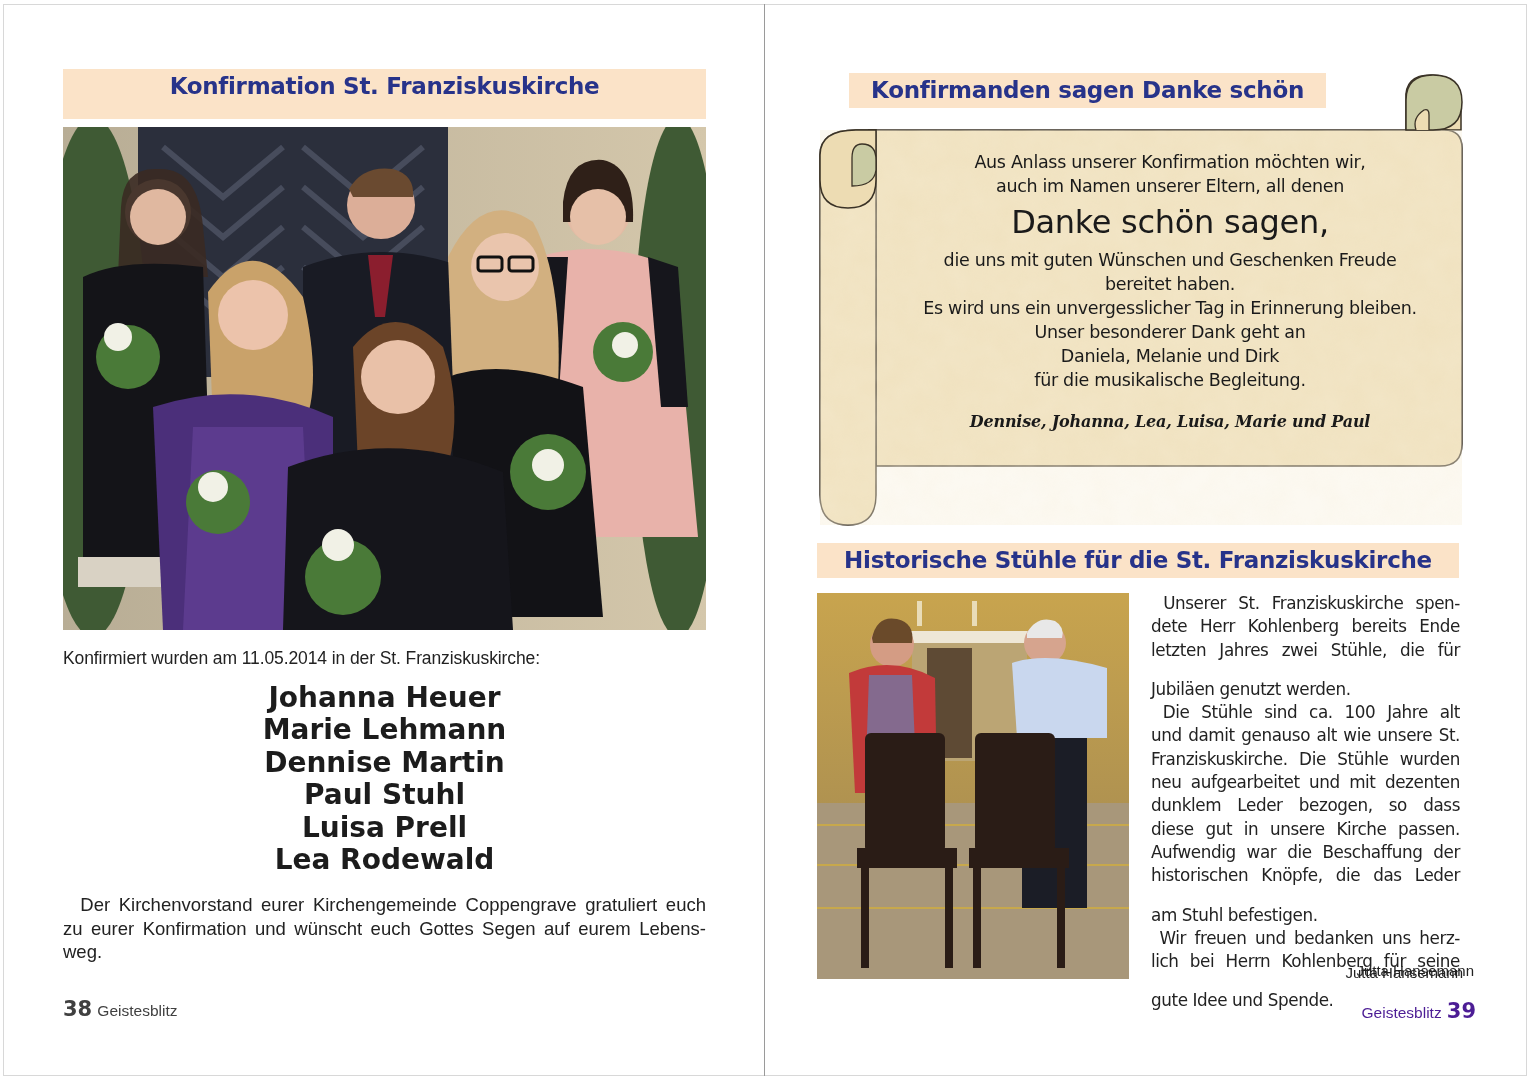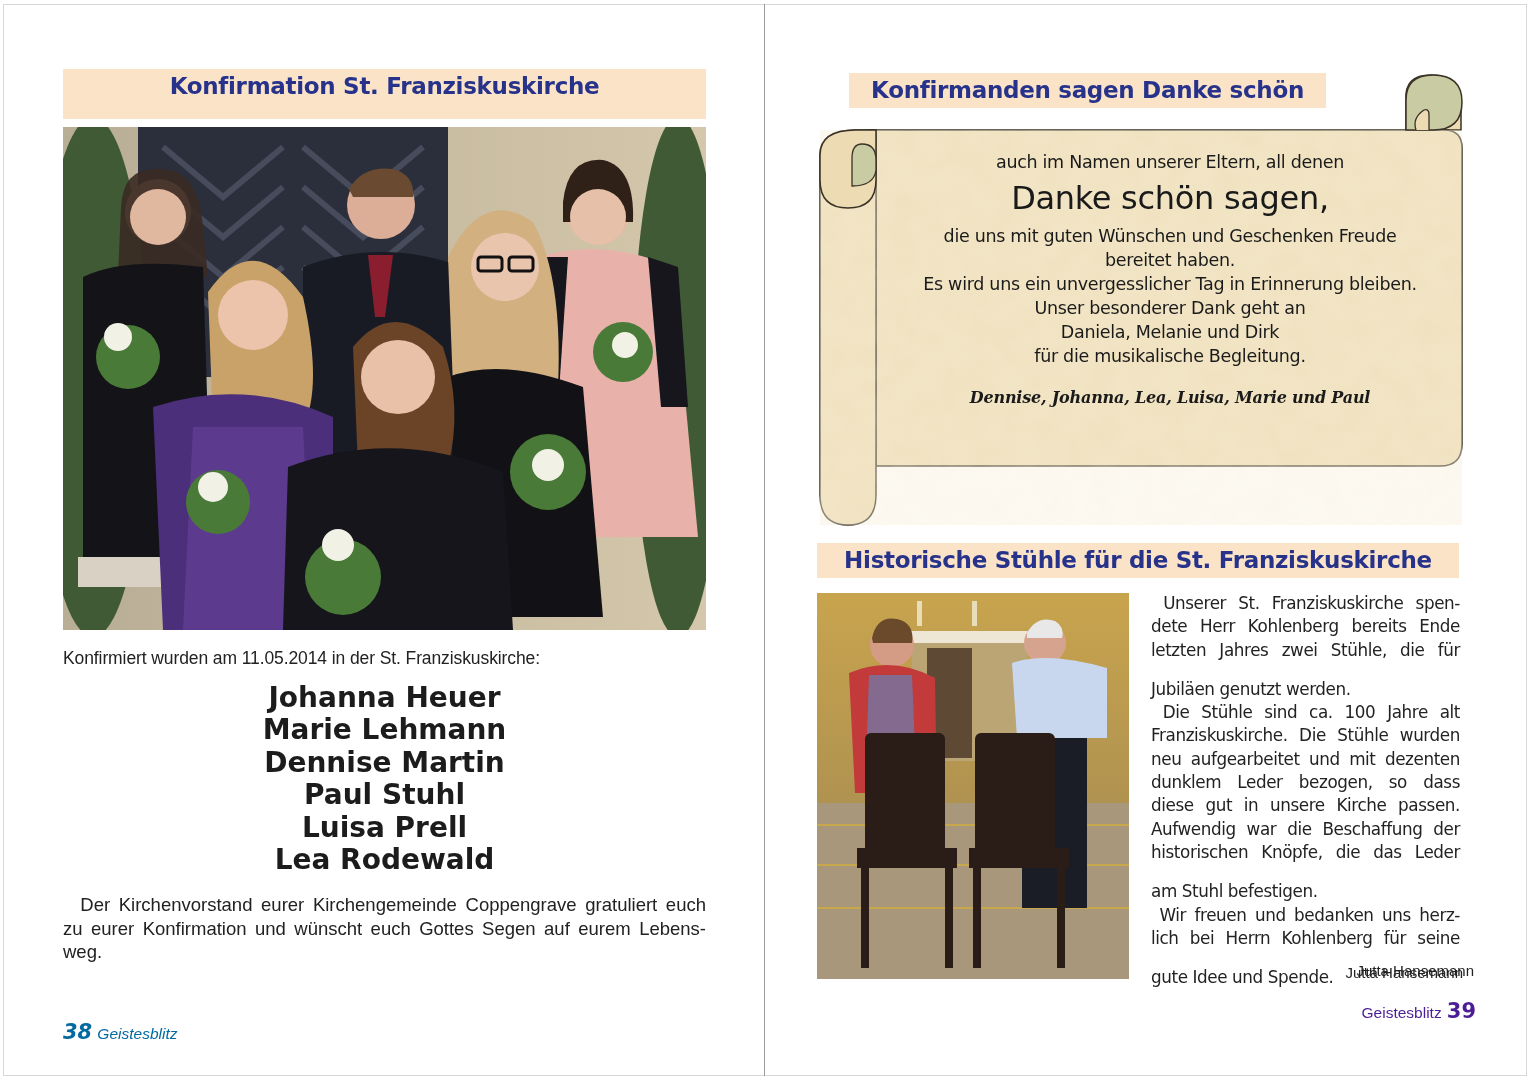--- a/index.html
+++ b/index.html
@@ -16,21 +16,21 @@
   
   .h1 { left: 63px; top: 69px; width: 643px; height: 50px; }
   .photo-group { position: absolute; left: 63px; top: 127px; width: 643px; height: 503px; overflow: hidden; background: #6d6a62; }
   .intro { position: absolute; left: 63px; top: 648px; font-size: 17.5px; font-family: "Liberation Sans", sans-serif; color: #222; letter-spacing: -0.1px; }
   .names { position: absolute; left: 63px; top: 682px; width: 643px; text-align: center; }
   .names div { font-family: "DejaVu Sans", sans-serif; font-weight: bold; font-size: 28px; line-height: 32.4px; color: #1c1c1c; }
   .congrats { position: absolute; left: 63px; top: 893px; width: 643px; font-family: "Liberation Sans", sans-serif; font-size: 18.5px; line-height: 23.5px; text-align: justify; color: #222; }
   .congrats .line { display: block; text-align: justify; text-align-last: justify; }
   .congrats .line.last { text-align-last: left; }
   .author-left { position: absolute; right: 55px; top: 962px; font-family: "Liberation Sans", sans-serif; font-size: 15px; color: #222; }
-  .footer-left { position: absolute; left: 63px; top: 1020px; color: #0369a1; font-style: italic; }
+  .footer-left { position: absolute; left: 63px; top: 997px; color: #404040; }
   .pnum { font-family: "DejaVu Sans", sans-serif; font-weight: bold; font-size: 21px; }
   .pname { font-family: "Liberation Sans", sans-serif; font-size: 15.5px; }
 
   
   .h2 { left: 849px; top: 73px; width: 477px; height: 35px; }
   .scroll { position: absolute; left: 816px; top: 70px; width: 650px; height: 460px; }
   .scroll-text { position: absolute; left: 870px; top: 150px; width: 600px; text-align: center; font-family: "DejaVu Sans", sans-serif; color: #1a1a1a; }
   .scroll-text .s { font-size: 17.5px; line-height: 24px; letter-spacing: -0.3px; }
   .scroll-text .big { font-size: 32px; line-height: 40px; margin: 4px 0 6px; letter-spacing: -0.3px; }
   .scroll-text .sig { font-family: "DejaVu Serif", serif; font-style: italic; font-weight: bold; font-size: 16px; margin-top: 20px; letter-spacing: -0.2px; }
@@ -171,20 +171,21 @@
   <path d="M4 85 Q4 60 40 60 L60 60 L60 110 Q60 138 32 138 Q4 138 4 110 Z" fill="#eddcb3" stroke="#3a3226" stroke-width="1.5"></path>
   <path d="M36 114 L36 88 Q36 74 46 74 Q60 74 60 90 L60 100 Q58 116 36 116 Z" fill="#c9cba3" stroke="#3a3226" stroke-width="1.3"></path>
 
   <path d="M590 60 L590 30 Q590 5 617 5 Q646 5 646 32 Q646 60 617 60 Z" fill="#c9cba3" stroke="#3a3226" stroke-width="1.5"></path>
   <path d="M613 60 L613 45 Q613 38 608 40 Q596 48 600 60" fill="#eddcb3" stroke="#3a3226" stroke-width="1.3"></path>
 </svg>
 
 <div class="heading-bar h2">Konfirmanden sagen Danke schön</div>
 
 <div class="scroll-text">
+  <div class="s">Aus Anlass unserer Konfirmation möchten wir,</div>
   <div class="s">auch im Namen unserer Eltern, all denen</div>
   <div class="big">Danke schön sagen,</div>
   <div class="s">die uns mit guten Wünschen und Geschenken Freude</div>
   <div class="s">bereitet haben.</div>
   <div class="s">Es wird uns ein unvergesslicher Tag in Erinnerung bleiben.</div>
   <div class="s">Unser besonderer Dank geht an</div>
   <div class="s">Daniela, Melanie und Dirk</div>
   <div class="s">für die musikalische Begleitung.</div>
   <div class="sig">Dennise, Johanna, Lea, Luisa, Marie und Paul</div>
 </div>
@@ -235,20 +236,21 @@
     </g>
   </svg>
 </div>
 
 <div class="chairs-text">
   <span class="line">&nbsp;Unserer St. Franziskuskirche spen-</span>
   <span class="line">dete Herr Kohlenberg bereits Ende</span>
   <span class="line">letzten Jahres zwei Stühle, die für</span>
   <span class="line last">Jubiläen genutzt werden.</span>
   <span class="line">&nbsp;Die Stühle sind ca. 100 Jahre alt</span>
+  <span class="line">und damit genauso alt wie unsere St.</span>
   <span class="line">Franziskuskirche. Die Stühle wurden</span>
   <span class="line">neu aufgearbeitet und mit dezenten</span>
   <span class="line">dunklem Leder bezogen, so dass</span>
   <span class="line">diese gut in unsere Kirche passen.</span>
   <span class="line">Aufwendig war die Beschaffung der</span>
   <span class="line">historischen Knöpfe, die das Leder</span>
   <span class="line last">am Stuhl befestigen.</span>
   <span class="line">&nbsp;Wir freuen und bedanken uns herz-</span>
   <span class="line">lich bei Herrn Kohlenberg für seine</span>
   <span class="line last">gute Idee und Spende.</span>

